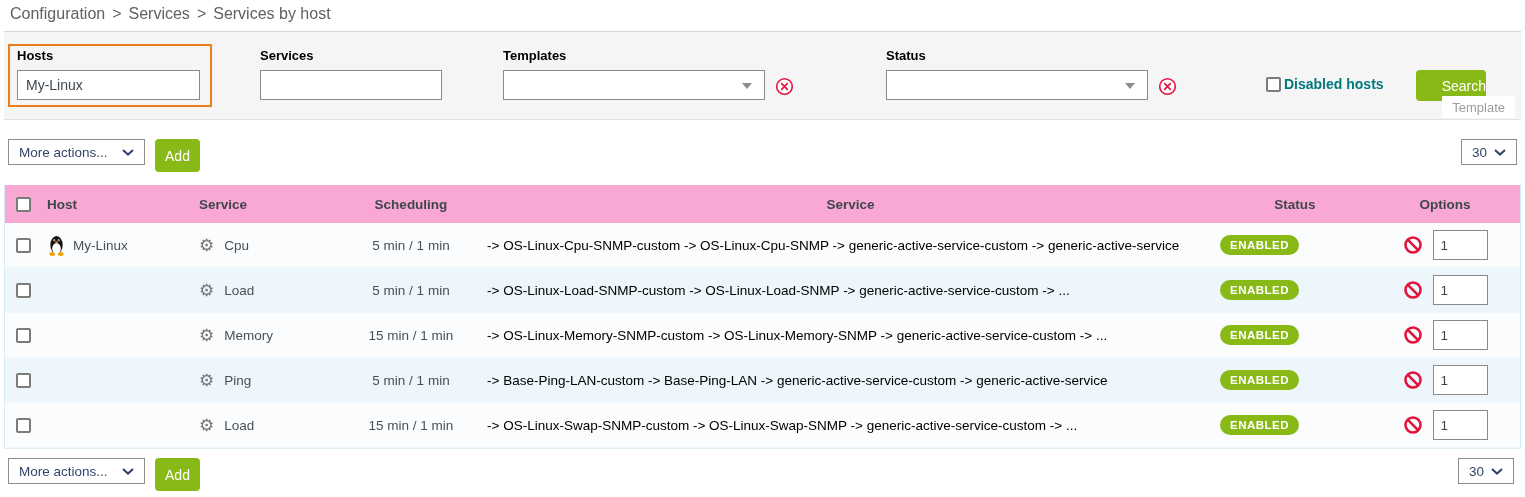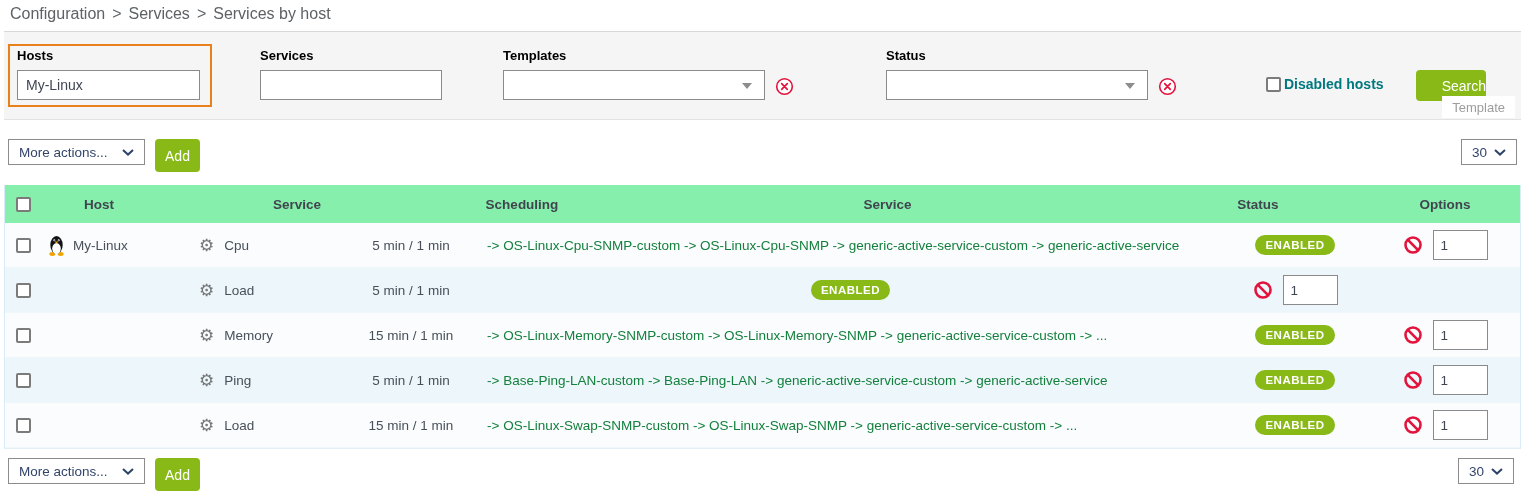--- a/index.html
+++ b/index.html
@@ -42,30 +42,30 @@
   .pagesize-top { left:1461px; top:139px; width:56px; }
   .more-actions-bottom { left:8px; top:458px; width:137px; }
   .pagesize-bottom { left:1458px; top:458px; width:56px; }
   .add-top { position:absolute; left:155px; top:139px; width:45px; height:33px; }
   .add-bottom { position:absolute; left:155px; top:458px; width:45px; height:33px; }
 
   
   .table { position:absolute; left:4px; right:4px; top:185px;
            border-left:1px solid #d7ecf6; border-right:1px solid #d7ecf6; border-bottom:1px solid #e3eff6; }
   .thead, .trow { display:grid; grid-template-columns:36px 150px 150px 140px 1fr 150px 150px; align-items:center; }
-  .thead { height:38px; background:#86efac; font-weight:bold; color:#40464f; font-size:13.5px;gap:37px; }
+  .thead { height:38px; background:#f9a8d4; font-weight:bold; color:#40464f; font-size:13.5px; }
   .trow { height:45px; background:#fafcfe; font-size:13.5px; color:#49505a; border-bottom:1px solid #f0f7fb; }
   .trow.alt { background:#ecf6fb; }
   .cell { display:flex; align-items:center; }
   .c-check { padding-left:11px; }
   .c-host { padding-left:6px; gap:7px; }
   .c-service { padding-left:8px; gap:10px; cursor:pointer; }
   .c-sched { justify-content:center; }
-  .c-template { color:#15803d; padding-left:6px; overflow:hidden; white-space:nowrap; }
-  .c-status { justify-content:center; }
+  .c-template { color:#000000; padding-left:6px; overflow:hidden; white-space:nowrap; }
+  .c-status { }
   .c-options { justify-content:center; gap:10px; }
   .h-center { justify-content:center; }
   .gear { font-size:17px; color:#767676; line-height:1; }
   .pill { background:#88b917; color:#fff; font-weight:bold; font-size:11.5px; letter-spacing:.5px;
           border-radius:11px; padding:4px 10px; }
   .opt-input { width:55px; height:30px; border:1px solid #8a8a8a; font-size:13.5px; color:#3f4652;
                padding:0 7px; font-family:"Liberation Sans", sans-serif; background:#fff; }
   svg { display:block; }
 </style>
 </head>
@@ -210,20 +210,21 @@
           <polygon points="7.5,6.6 11.5,6.6 9.5,8.5" fill="#f5a623"></polygon>
         </svg>
       </span>
       <span class="host-label"></span>
     </div>
     <div class="cell c-service">
       <span class="gear">⚙</span>
       <span class="service-label">Load</span>
     </div>
     <div class="cell c-sched">5 min / 1 min</div>
+    <div class="cell c-template">-&gt; OS-Linux-Load-SNMP-custom -&gt; OS-Linux-Load-SNMP -&gt; generic-active-service-custom -&gt; ...</div>
     <div class="cell c-status">
             <span class="pill">ENABLED</span>
           </div>
     <div class="cell c-options">
       <span>
         <svg width="20" height="20" viewBox="0 0 20 20">
                 <circle cx="10" cy="10" r="7.5" fill="none" stroke="#e2133c" stroke-width="2.6"></circle>
                 <line x1="4.9" y1="4.9" x2="15.1" y2="15.1" stroke="#e2133c" stroke-width="2.6"></line>
               </svg>
       </span>

